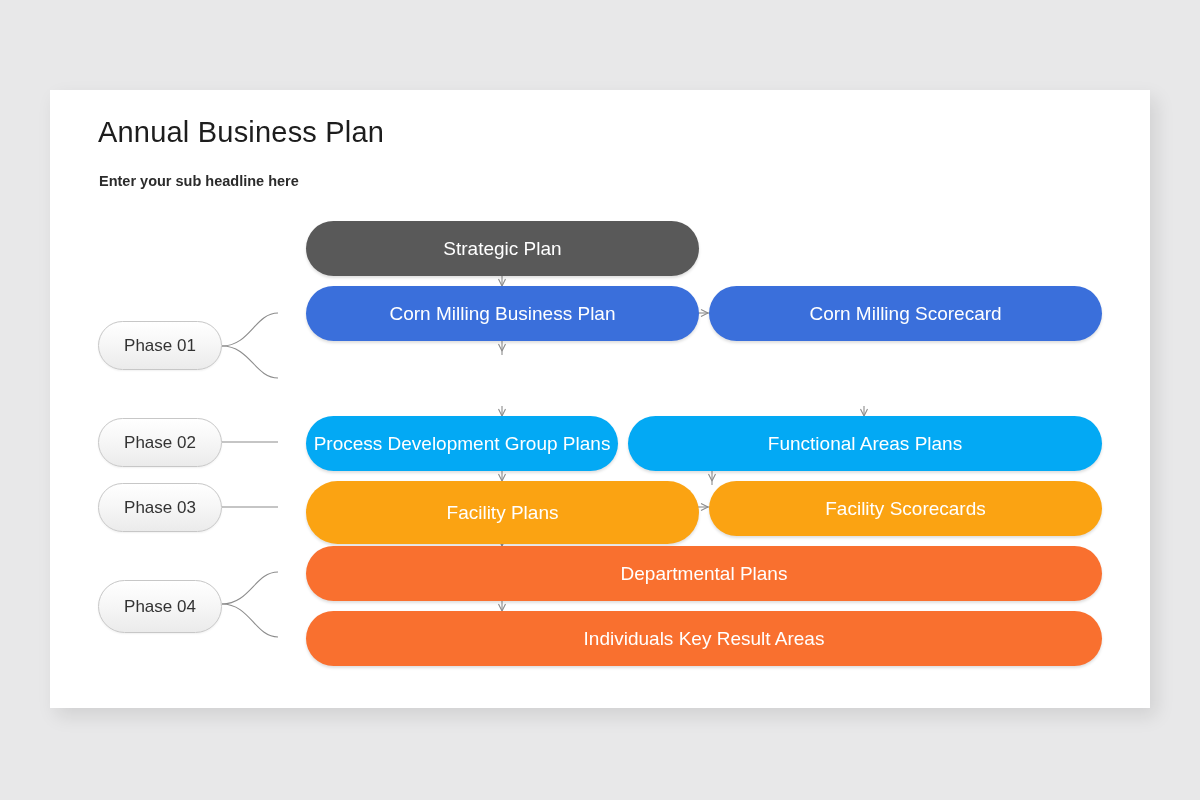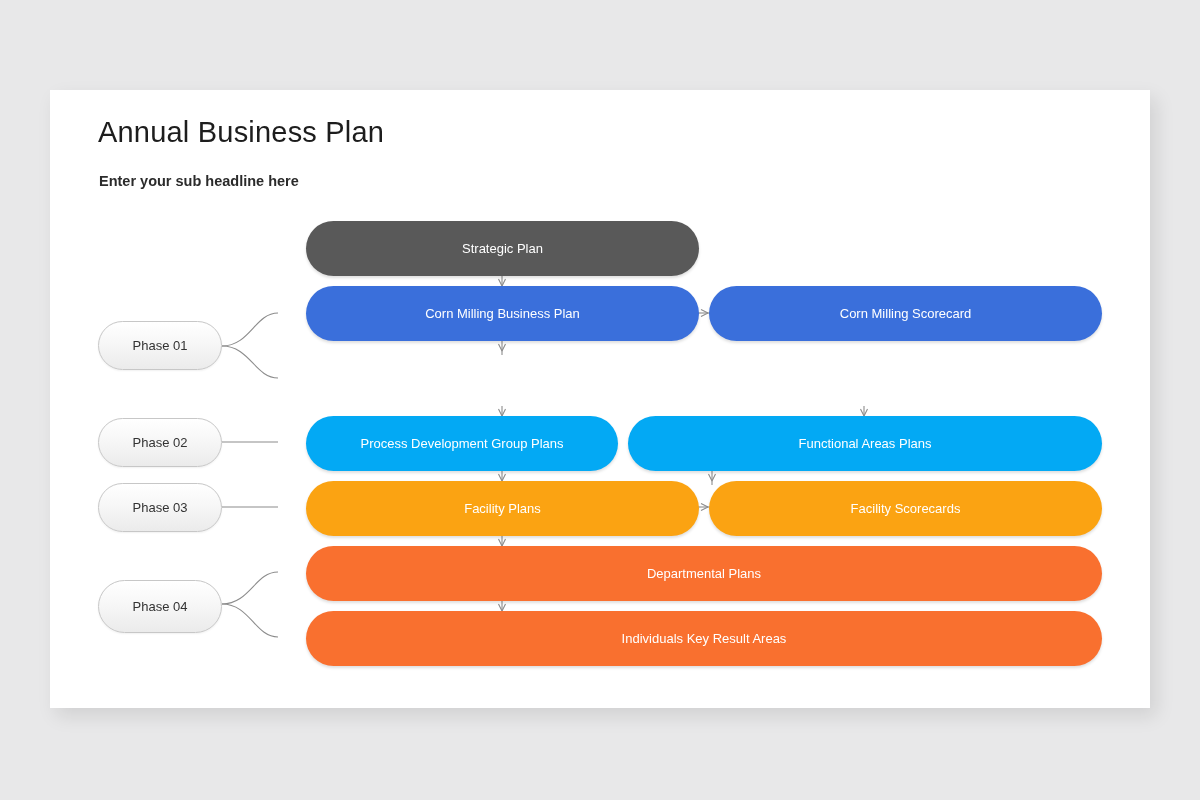--- a/index.html
+++ b/index.html
@@ -51,39 +51,39 @@
     position: absolute;
     left: 0;
     top: 0;
     width: 1100px;
     height: 618px;
   }
   .bar {
     position: absolute;
     border-radius: 999px;
     color: #ffffff;
-    font-size: 13px;
+    font-size: 19px;
     font-weight: 400;
     display: flex;
     align-items: center;
     justify-content: center;
     text-align: center;
     box-sizing: border-box;
     box-shadow: 0 2px 3px rgba(0,0,0,0.13);
     padding: 0 18px;
     white-space: nowrap;
   }
   .phase {
     position: absolute;
     border-radius: 999px;
     box-sizing: border-box;
     border: 1px solid #c7c7c7;
     background: linear-gradient(180deg, #ffffff 0%, #f7f7f7 45%, #ebebeb 100%);
     color: #333333;
-    font-size: 13px;
+    font-size: 17px;
     display: flex;
     align-items: center;
     justify-content: center;
     text-align: center;
     white-space: nowrap;
     box-shadow: 0 1px 2px rgba(0,0,0,0.06);
   }
   #connectors {
     position: absolute;
     left: 0;
@@ -174,21 +174,21 @@
       </div>
 
 
       <div class="bar" style="left:256px; top:326px; width:312px; height:55px; background:#03a9f4;">
         <span>Process Development Group Plans</span>
       </div>
       <div class="bar" style="left:578px; top:326px; width:474px; height:55px; background:#03a9f4;">
         <span>Functional Areas Plans</span>
       </div>
 
-      <div class="bar" style="left:256px; top:391px; width:393px; height:55px; background:#fba312;">
+      <div class="bar" style="left:256px; top:391px; width:393px; height:63px; background:#fba312;">
         <span>Facility Plans</span>
       </div>
       <div class="bar" style="left:659px; top:391px; width:393px; height:55px; background:#fba312;">
         <span>Facility Scorecards</span>
       </div>
 
       <div class="bar" style="left:256px; top:456px; width:796px; height:55px; background:#f9702f;">
         <span>Departmental Plans</span>
       </div>
 

